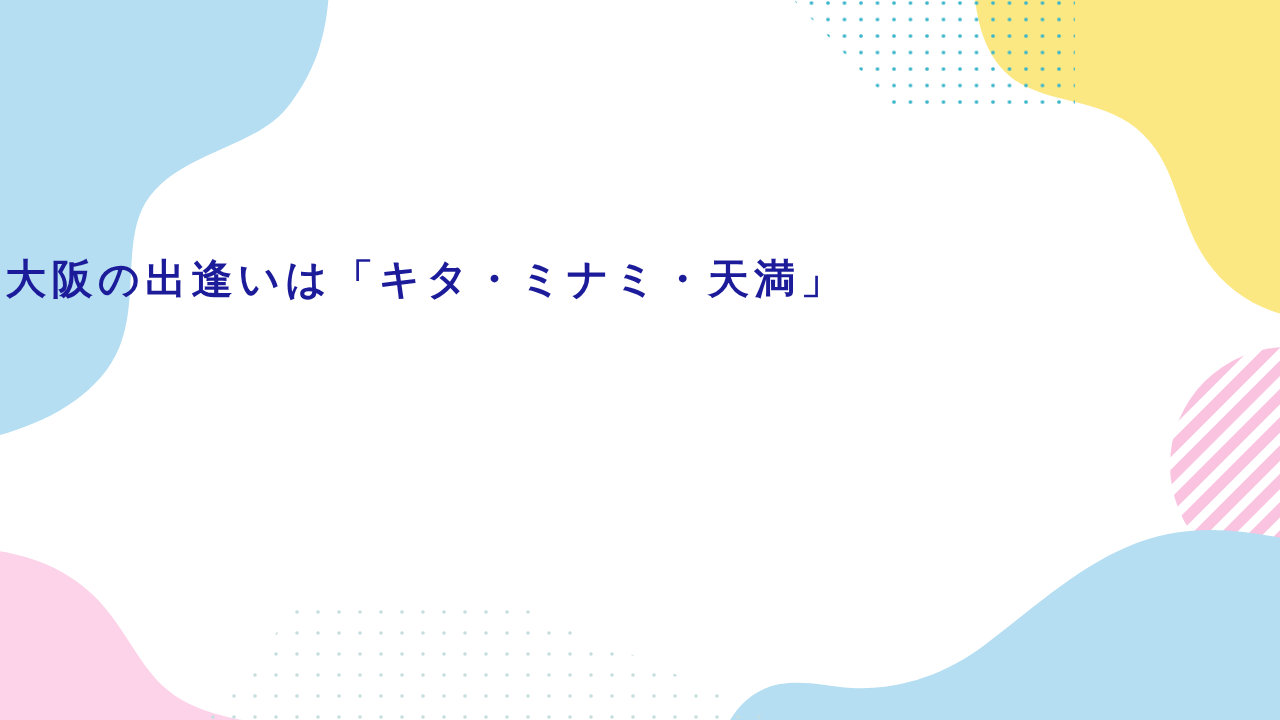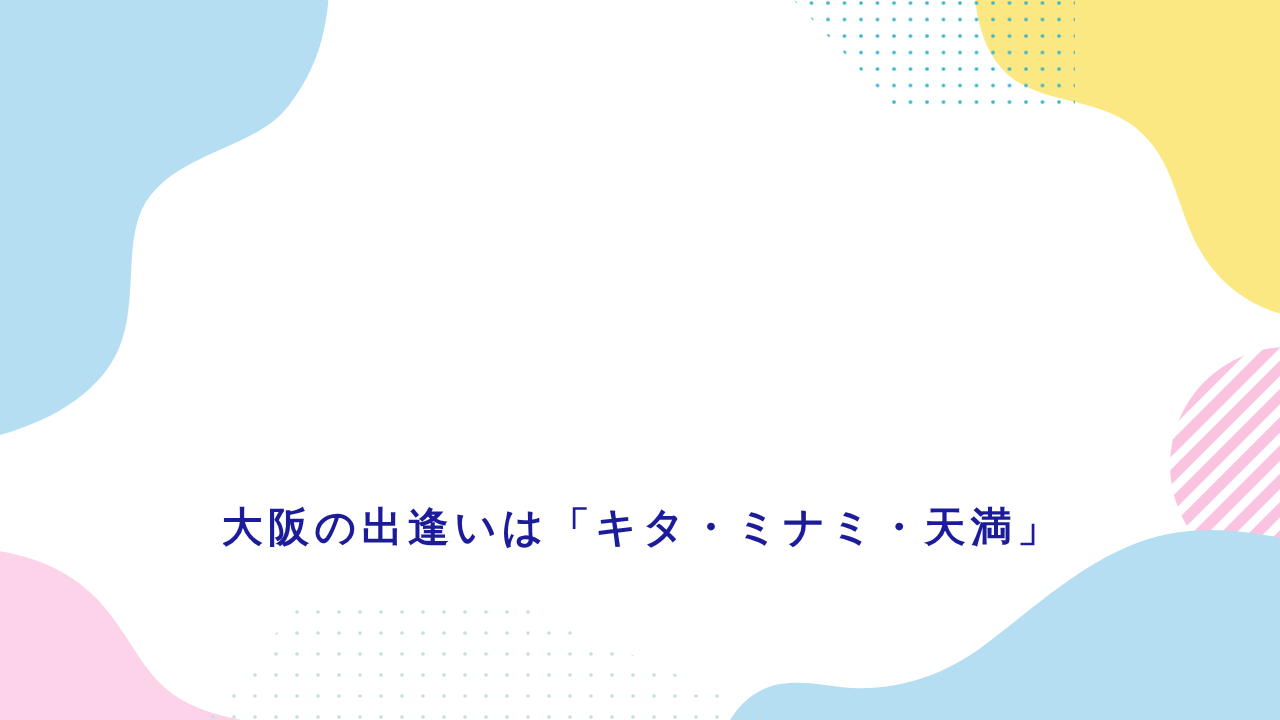--- a/index.html
+++ b/index.html
@@ -27,22 +27,22 @@
   .layer svg { display: block; }
 
   
   #headline-block {
     position: absolute;
     left: 0;
     top: 0;
     width: 1280px;
     height: 560px;
     display: flex;
-    flex-direction: row;
-    align-items: flex-end;
+    flex-direction: column;
+    align-items: flex-start;
     justify-content: center;
     z-index: 40;
   }
   .headline-line {
     color: #1c1c9b;
     font-family: "DejaVu Sans", "Liberation Sans", sans-serif;
     font-weight: 700;
     font-size: 41px;
     line-height: 1.55;
     letter-spacing: 0.13em;

